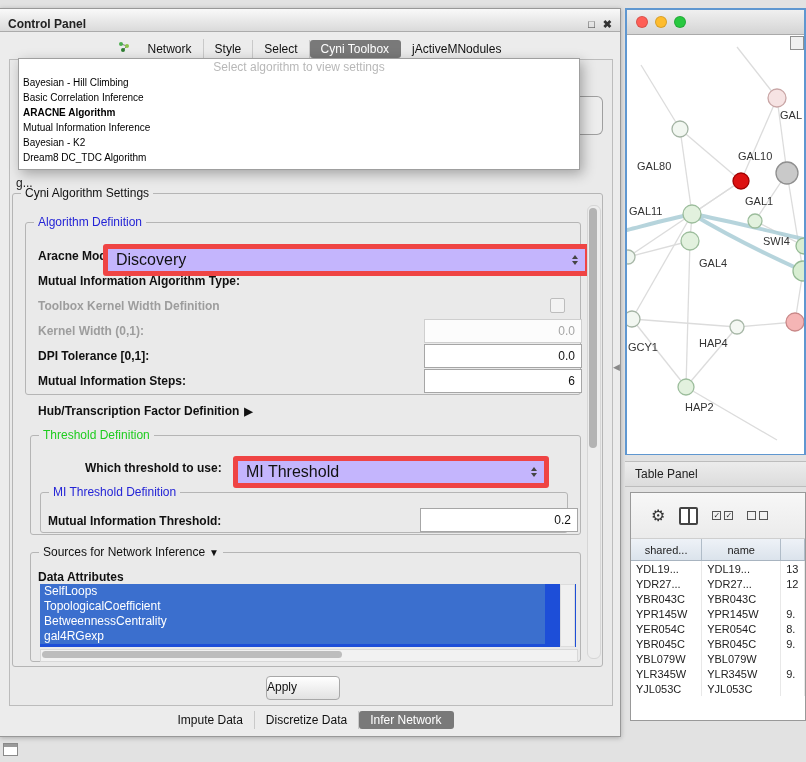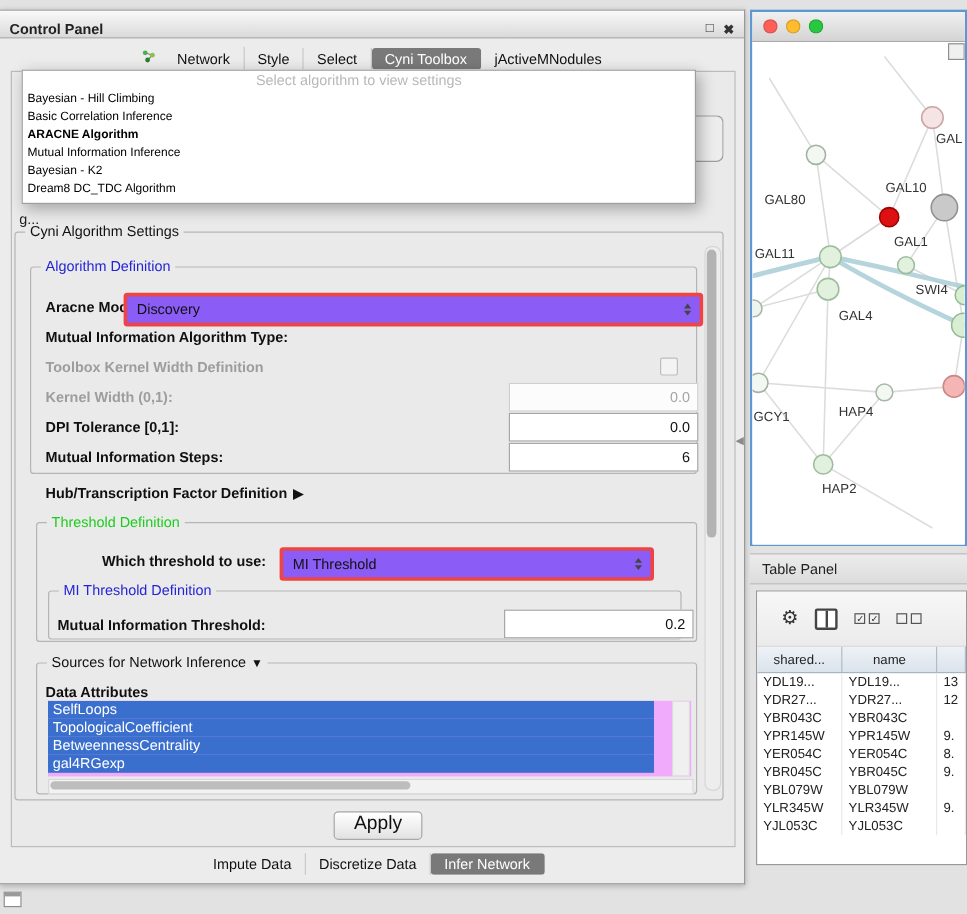--- a/index.html
+++ b/index.html
@@ -28,22 +28,22 @@
 
   
   .gbox{position:absolute;border:1px solid #b5b5b5;border-radius:3px}
   .gleg{position:absolute;top:-8px;left:8px;background:#eaeaea;padding:0 4px;font-size:12px;white-space:nowrap;color:#111}
   .gleg.blue{color:var(--blue)}
   .gleg.green{color:var(--green)}
 
   .lbl{position:absolute;font-size:12px;font-weight:bold;color:#101010;white-space:nowrap}
   .lbl.dis{color:#9d9d9d}
 
-  .combo{position:absolute;height:22px;background:#8b5cf6;border:3px solid #ef4444;border-radius:3px;
-         display:flex;align-items:center;font-size:12px;padding:0 4px 0 8px;color:#111}
+  .combo{position:absolute;height:22px;background:#c4b5fd;border:5px solid #ef4444;border-radius:3px;
+         display:flex;align-items:center;font-size:16px;padding:0 4px 0 8px;color:#111}
   .combo .val{flex:1}
   .stepper{width:13px;height:16px;display:flex;flex-direction:column;align-items:center;justify-content:center;gap:2px}
   .stepper i{display:block;width:0;height:0;border-left:3.5px solid transparent;border-right:3.5px solid transparent}
   .stepper i.up{border-bottom:4px solid #444}
   .stepper i.down{border-top:4px solid #444}
 
   .tfield{position:absolute;height:22px;background:#fff;border:1px solid #a6a6a6;display:flex;align-items:center;
           justify-content:flex-end;padding:0 6px;font-size:12px;color:#111}
   .tfield.dis{color:#a5a5a5;border-color:#cfcfcf;background:#fcfcfc}
 
@@ -61,29 +61,29 @@
 
   #combo-fragment{position:absolute;left:575px;top:87px;width:27px;height:37px;border:1px solid #9f9f9f;
                   border-left:none;border-radius:0 6px 6px 0;background:#ededed;z-index:5}
   #partial-text{position:absolute;left:16px;top:167px;font-size:12px;color:#222;z-index:4}
 
   #settings-scrollbar{position:absolute;left:587px;top:196px;width:12px;height:452px;background:#ededed;
                       border:1px solid #d6d6d6;border-radius:6px;z-index:6}
   #settings-scroll-thumb{position:absolute;left:1px;top:2px;width:8px;height:240px;background:#b3b3b3;border-radius:5px}
 
   
-  #attr-list{position:absolute;left:40px;top:575px;width:536px;height:63px;background:#f0abfc;overflow:hidden}
+  #attr-list{position:absolute;left:40px;top:575px;width:536px;height:63px;background:#1d4ed8;overflow:hidden}
   .attr-item{width:505px;height:15px;line-height:15px;padding-left:4px;font-size:12px;color:#fff;
              background:var(--sel);white-space:nowrap;box-sizing:border-box}
   #attr-vsb{position:absolute;right:1px;top:0;width:13px;height:61px;background:#f0f0f0;border:1px solid #dcdcdc}
   #attr-hsb{position:absolute;left:40px;top:640px;width:536px;height:11px;background:#f2f2f2;border:1px solid #d8d8d8}
   #attr-hsb-thumb{position:absolute;left:1px;top:1px;width:300px;height:7px;background:#bdbdbd;border-radius:4px}
 
-  #apply-btn{position:absolute;left:278px;top:667px;width:72px;height:22px;border:1px solid #a8a8a8;border-radius:4px;
-             background:linear-gradient(#ffffff,#e2e2e2);font-size:16px;text-align:center;line-height:20px;color:#111}
+  #apply-btn{position:absolute;left:266px;top:667px;width:72px;height:22px;border:1px solid #a8a8a8;border-radius:4px;
+             background:linear-gradient(#ffffff,#e2e2e2);font-size:12px;text-align:left;line-height:20px;color:#111}
 
   
   #network-window{position:absolute;left:625px;top:8px;width:181px;height:447px;border:2px solid var(--focus);
                   background:#fff;box-sizing:border-box}
   #nw-titlebar{height:24px;background:linear-gradient(#f0f0f0,#d4d4d4);border-bottom:1px solid #aaa;
                display:flex;align-items:center;padding-left:9px;gap:7px}
   .traffic{width:12px;height:12px;border-radius:50%;border:1px solid rgba(0,0,0,.15);box-sizing:border-box}
   #network-canvas{position:relative;width:177px;height:419px;background:#fff;overflow:hidden}
   #nw-corner{position:absolute;right:0;top:1px;width:12px;height:12px;border:1px solid #8f8f8f;background:#f0f0f0}
 

